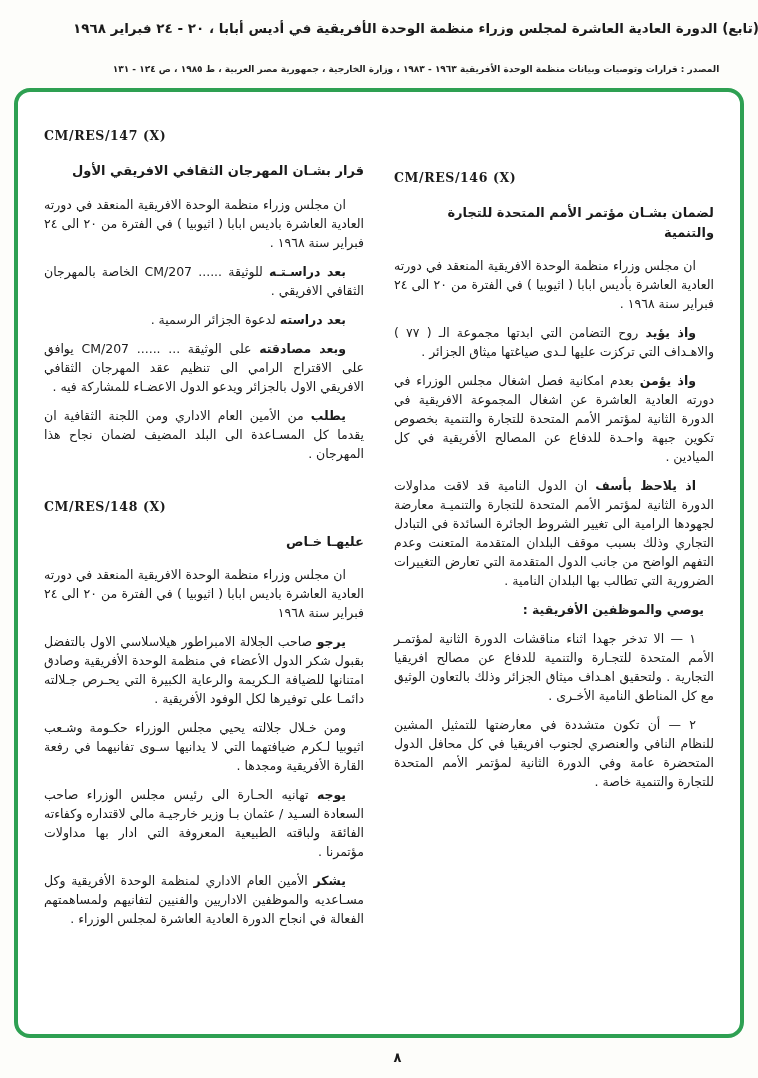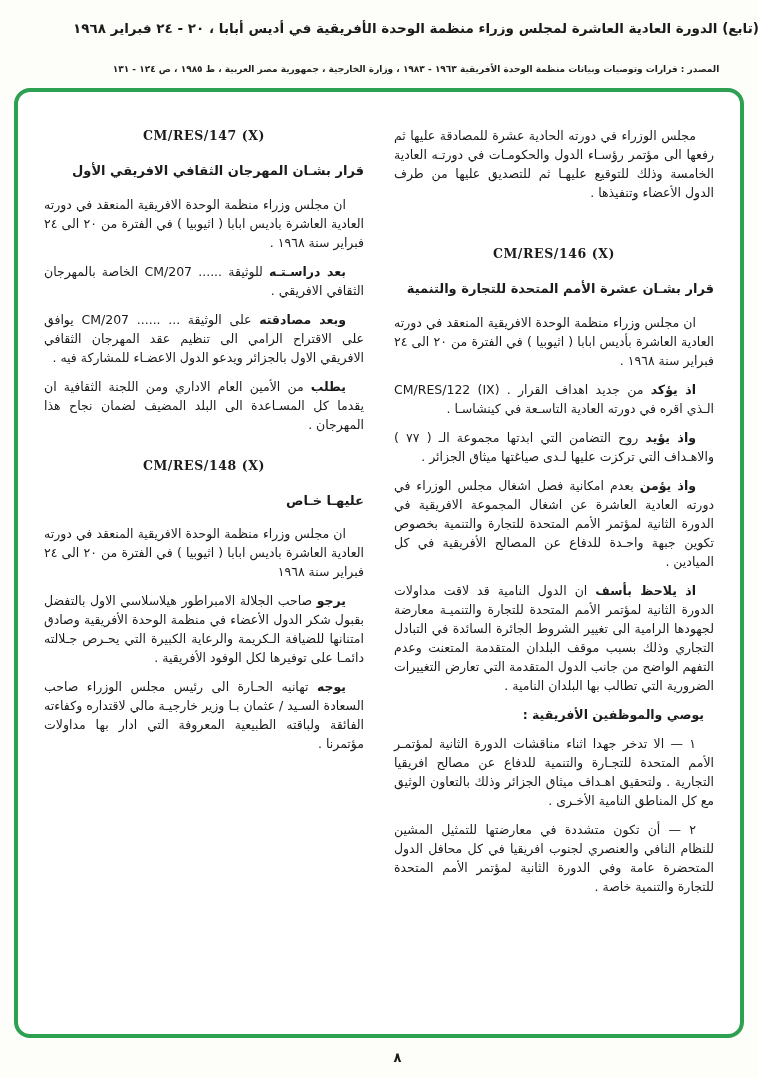--- a/index.html
+++ b/index.html
@@ -49,37 +49,37 @@
     direction: rtl;
     font-size: 12.5px;
     line-height: 19px;
     text-align: justify;
     text-indent: 18px;
     margin: 0 0 10px 0;
   }
   .lead { font-weight: 700; }
   .res-code {
     direction: ltr;
-    text-align: center;
+    text-align: left;
     font-family: "DejaVu Serif", serif;
     font-weight: 700;
     font-size: 12.5px;
     letter-spacing: 0.6px;
     margin: 2px 0 18px 0;
   }
   .res-code.gap-top { margin-top: 44px; }
   .res-title {
     direction: rtl;
     text-align: right;
     font-size: 13px;
     font-weight: 700;
     line-height: 1.5;
     margin: 0 0 14px 0;
   }
-  .section-gap { margin-top: 24px; }
+  .section-gap { margin-top: 36px; }
   .recommend { font-weight: 700; text-indent: 10px; }
   .page-number {
     position: absolute;
     left: 0; right: 0; bottom: 13px;
     text-align: center;
     font-size: 13px;
     font-weight: 700;
   }
 </style>
 </head>
@@ -89,51 +89,52 @@
 
   <div class="header">
     <div class="header-title">(تابع) الدورة العادية العاشرة لمجلس وزراء منظمة الوحدة الأفريقية في أديس أبابا ، ٢٠ - ٢٤ فبراير ١٩٦٨</div>
     <div class="source-line">المصدر : قرارات وتوصيات وبيانات منظمة الوحدة الأفريقية ١٩٦٣ - ١٩٨٣ ، وزارة الخارجية ، جمهورية مصر العربية ، ط ١٩٨٥ ، ص ١٢٤ - ١٣١</div>
   </div>
 
   <div class="frame" style="border-color: rgb(46, 160, 82);">
     <div class="columns">
 
       <div class="col">
-        <p class="para">مجلس الوزراء في دورته الحادية عشرة للمصادقة عليها ثم رفعها الى مؤتمر رؤسـاء الدول والحكومـات في دورتـه العادية الخامسة وذلك للتوقيع عليهـا ثم للتصديق عليها من طرف الدول الأعضاء وتنفيذها .</p>
 
         <div class="res-code gap-top">CM/RES/146  (X)</div>
-        <h3 class="res-title">قرار بشـان عشرة الأمم المتحدة للتجارة والتنمية</h3>
+        <h3 class="res-title">لضمان بشـان مؤتمر الأمم المتحدة للتجارة والتنمية</h3>
 
         <p class="para"><span>ان مجلس وزراء منظمة الوحدة الافريقية المنعقد في دورته العادية العاشرة بأديس ابابا ( اثيوبيا ) في الفترة من ٢٠ الى ٢٤ فبراير سنة ١٩٦٨ .</span></p>
-        <p class="para"><span class="lead">اذ يؤكد</span> <span>من جديد اهداف القرار . CM/RES/122 (IX) الـذي اقره في دورته العادية التاسـعة في كينشاسـا .</span></p>
         <p class="para"><span class="lead">واذ يؤيد</span> <span>روح التضامن التي ابدتها مجموعة الـ ( ٧٧ ) والاهـداف التي تركزت عليها لـدى صياغتها ميثاق الجزائر .</span></p>
         <p class="para"><span class="lead">واذ يؤمن</span> <span>بعدم امكانية فصل اشغال مجلس الوزراء في دورته العادية العاشرة عن اشغال المجموعة الافريقية في الدورة الثانية لمؤتمر الأمم المتحدة للتجارة والتنمية بخصوص تكوين جبهة واحـدة للدفاع عن المصالح الأفريقية في كل الميادين .</span></p>
         <p class="para"><span class="lead">اذ يلاحظ بأسف</span> <span>ان الدول النامية قد لاقت مداولات الدورة الثانية لمؤتمر الأمم المتحدة للتجارة والتنميـة معارضة لجهودها الرامية الى تغيير الشروط الجائرة السائدة في التبادل التجاري وذلك بسبب موقف البلدان المتقدمة المتعنت وعدم التفهم الواضح من جانب الدول المتقدمة التي تعارض التغييرات الضرورية التي تطالب بها البلدان النامية .</span></p>
 
         <p class="para recommend">يوصي والموظفين الأفريقية :</p>
         <p class="para">١ — الا تدخر جهدا اثناء مناقشات الدورة الثانية لمؤتمـر الأمم المتحدة للتجـارة والتنمية للدفاع عن مصالح افريقيا التجارية . ولتحقيق اهـداف ميثاق الجزائر وذلك بالتعاون الوثيق مع كل المناطق النامية الأخـرى .</p>
         <p class="para">٢ — أن تكون متشددة في معارضتها للتمثيل المشين للنظام النافي والعنصري لجنوب افريقيا في كل محافل الدول المتحضرة عامة وفي الدورة الثانية لمؤتمر الأمم المتحدة للتجارة والتنمية خاصة .</p>
       </div>
 
       <div class="col">
         <div class="res-code">CM/RES/147  (X)</div>
         <h3 class="res-title">قرار بشـان المهرجان الثقافي الافريقي الأول</h3>
 
         <p class="para"><span>ان مجلس وزراء منظمة الوحدة الافريقية المنعقد في دورته العادية العاشرة باديس ابابا ( اثيوبيا ) في الفترة من ٢٠ الى ٢٤ فبراير سنة ١٩٦٨ .</span></p>
         <p class="para"><span class="lead">بعد دراسـتـه</span> <span>للوثيقة ...... CM/207 الخاصة بالمهرجان الثقافي الافريقي .</span></p>
+        <p class="para"><span class="lead">بعد دراسته</span> <span>لدعوة الجزائر الرسمية .</span></p>
         <p class="para"><span class="lead">وبعد مصادقته</span> <span>على الوثيقة ... ...... CM/207 يوافق على الاقتراح الرامي الى تنظيم عقد المهرجان الثقافي الافريقي الاول بالجزائر ويدعو الدول الاعضـاء للمشاركة فيه .</span></p>
         <p class="para"><span class="lead">يطلب</span> <span>من الأمين العام الاداري ومن اللجنة الثقافية ان يقدما كل المسـاعدة الى البلد المضيف لضمان نجاح هذا المهرجان .</span></p>
 
         <div class="res-code section-gap">CM/RES/148  (X)</div>
         <h3 class="res-title">عليهـا خـاص</h3>
 
         <p class="para"><span>ان مجلس وزراء منظمة الوحدة الافريقية المنعقد في دورته العادية العاشرة باديس ابابا ( اثيوبيا ) في الفترة من ٢٠ الى ٢٤ فبراير سنة ١٩٦٨</span></p>
         <p class="para"><span class="lead">يرجو</span> <span>صاحب الجلالة الامبراطور هيلاسلاسي الاول بالتفضل بقبول شكر الدول الأعضاء في منظمة الوحدة الأفريقية وصادق امتنانها للضيافة الـكريمة والرعاية الكبيرة التي يحـرص جـلالته دائمـا على توفيرها لكل الوفود الأفريقية .</span></p>
+        <p class="para"><span>ومن خـلال جلالته يحيي مجلس الوزراء حكـومة وشـعب اثيوبيا لـكرم ضيافتهما التي لا يدانيها سـوى تفانيهما في رفعة القارة الأفريقية ومجدها .</span></p>
         <p class="para"><span class="lead">يوجه</span> <span>تهانيه الحـارة الى رئيس مجلس الوزراء صاحب السعادة السـيد / عثمان بـا وزير خارجيـة مالي لاقتداره وكفاءته الفائقة ولباقته الطبيعية المعروفة التي ادار بها مداولات مؤتمرنا .</span></p>
+        <p class="para"><span class="lead">يشكر</span> <span>الأمين العام الاداري لمنظمة الوحدة الأفريقية وكل مسـاعديه والموظفين الاداريين والفنيين لتفانيهم ولمساهمتهم الفعالة في انجاح الدورة العادية العاشرة لمجلس الوزراء .</span></p>
       </div>
 
     </div>
   </div>
 
   <div class="page-number">٨</div>
 
 </div>
 
 </body></html>

